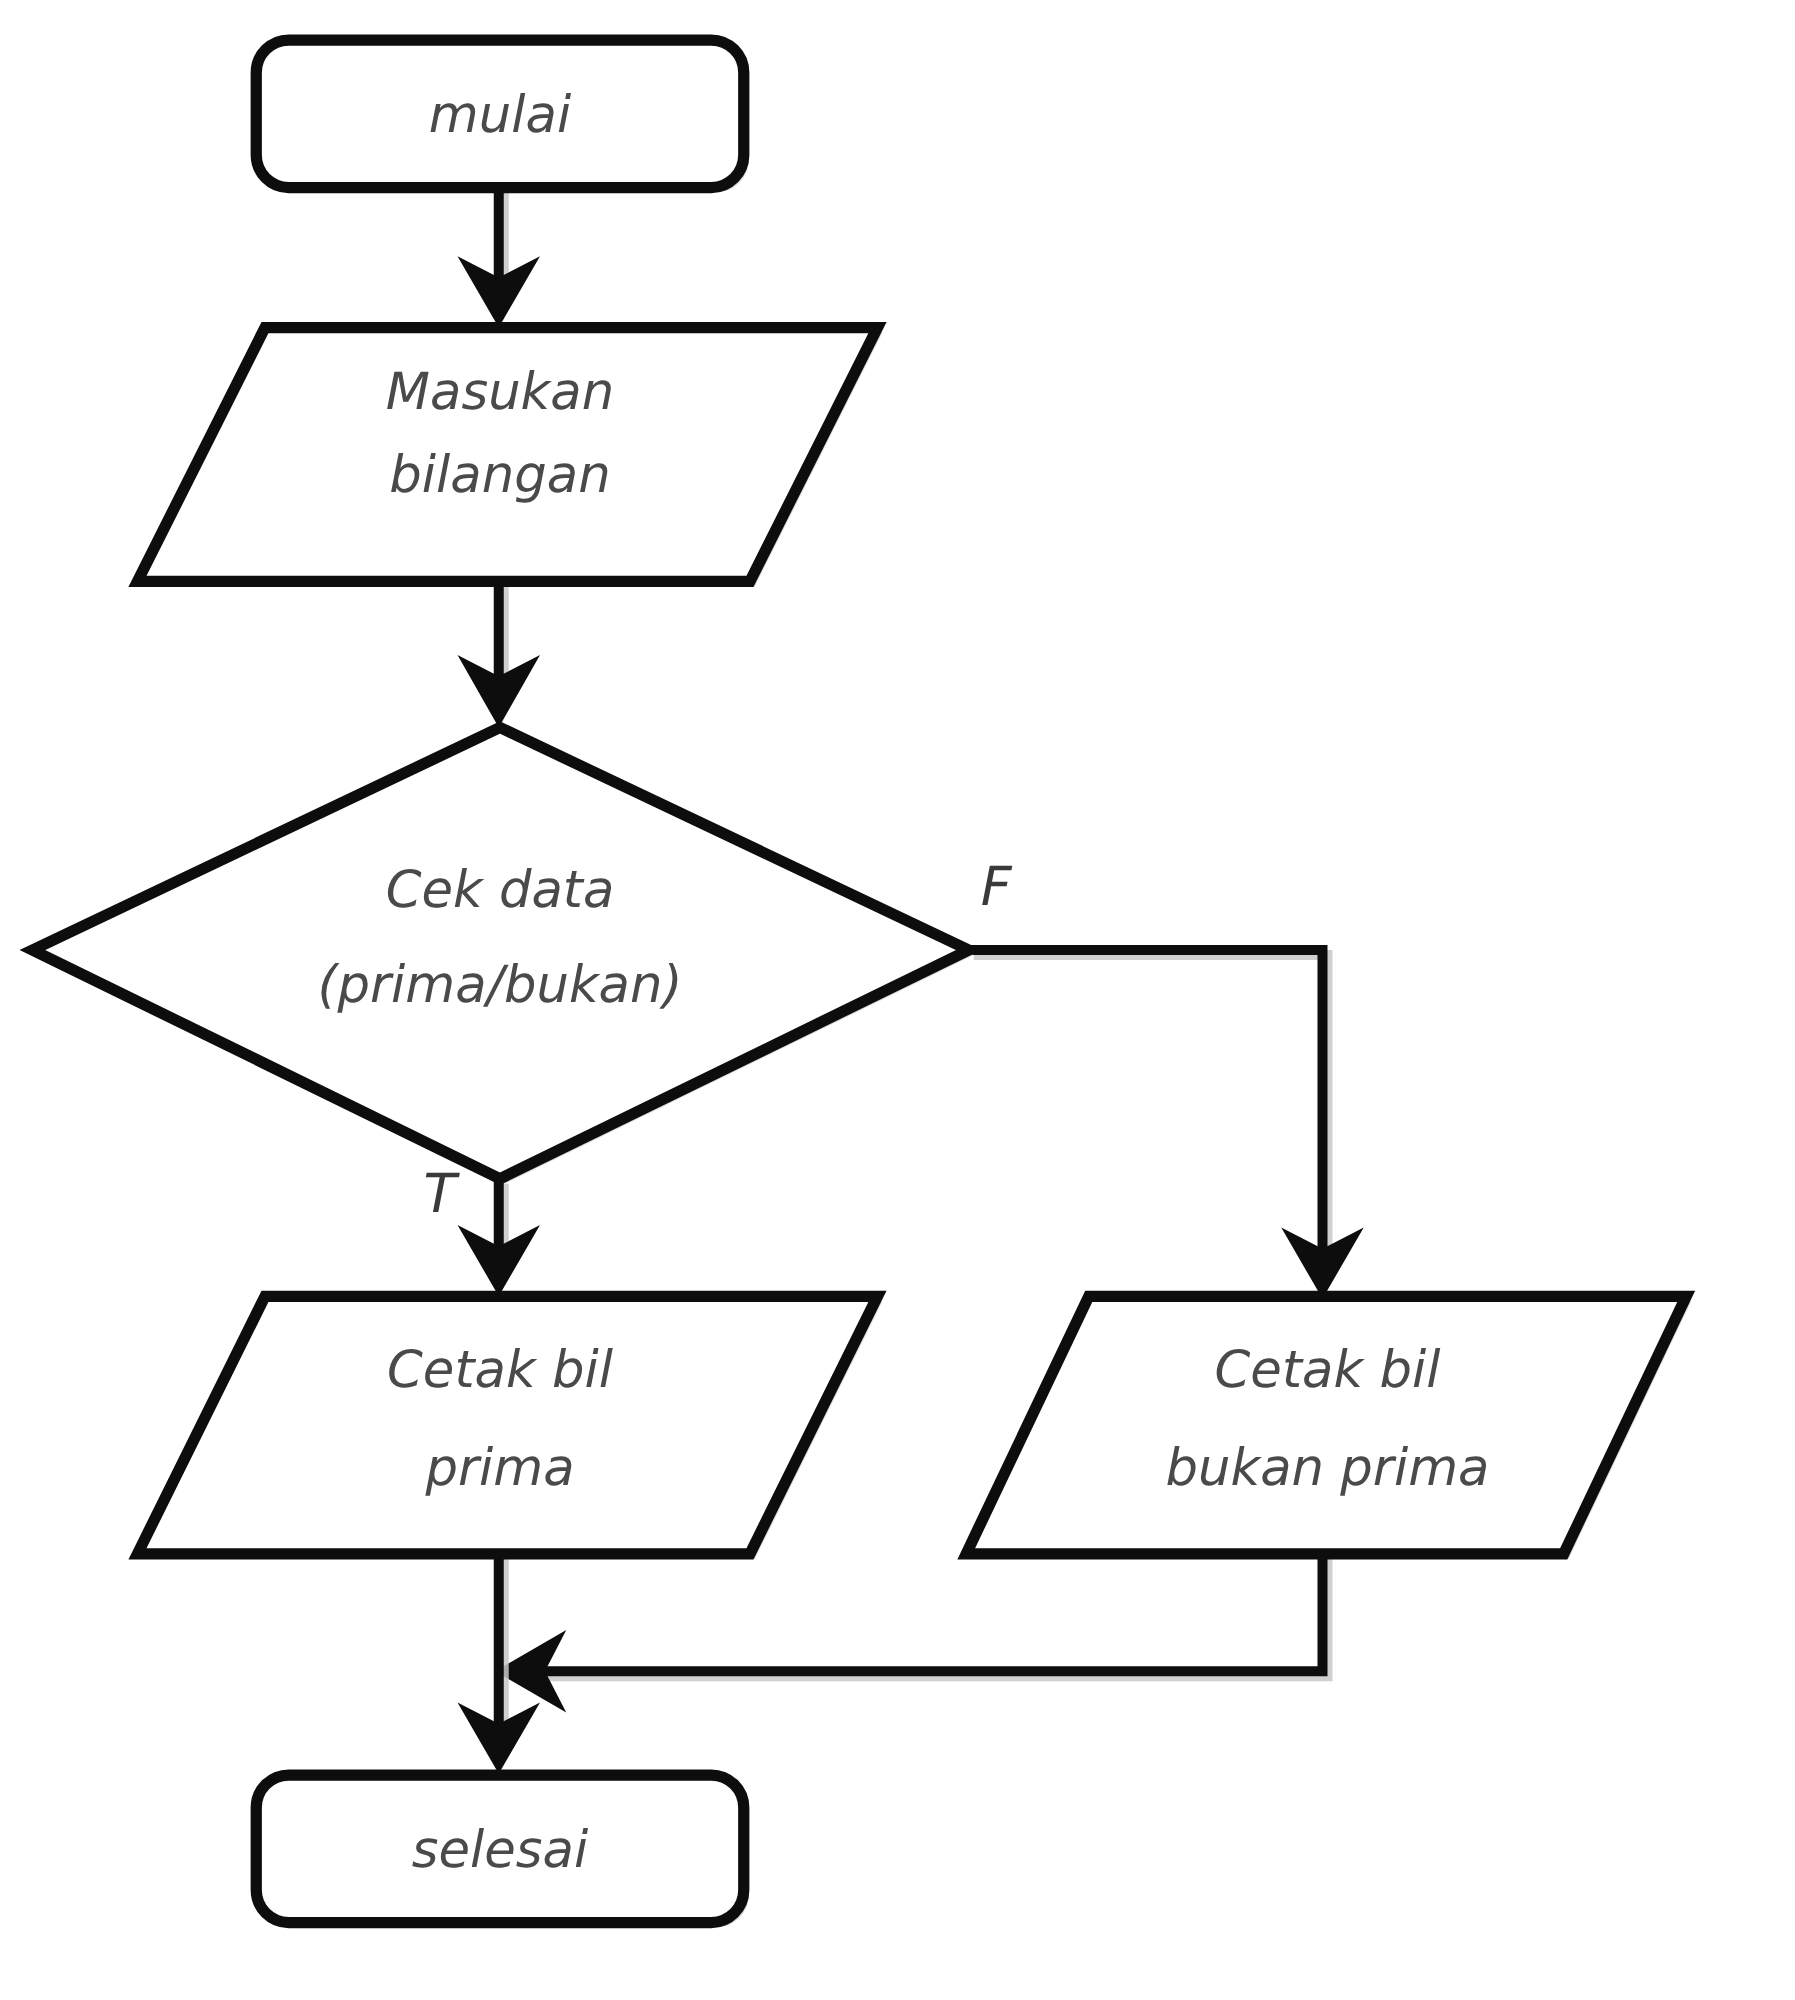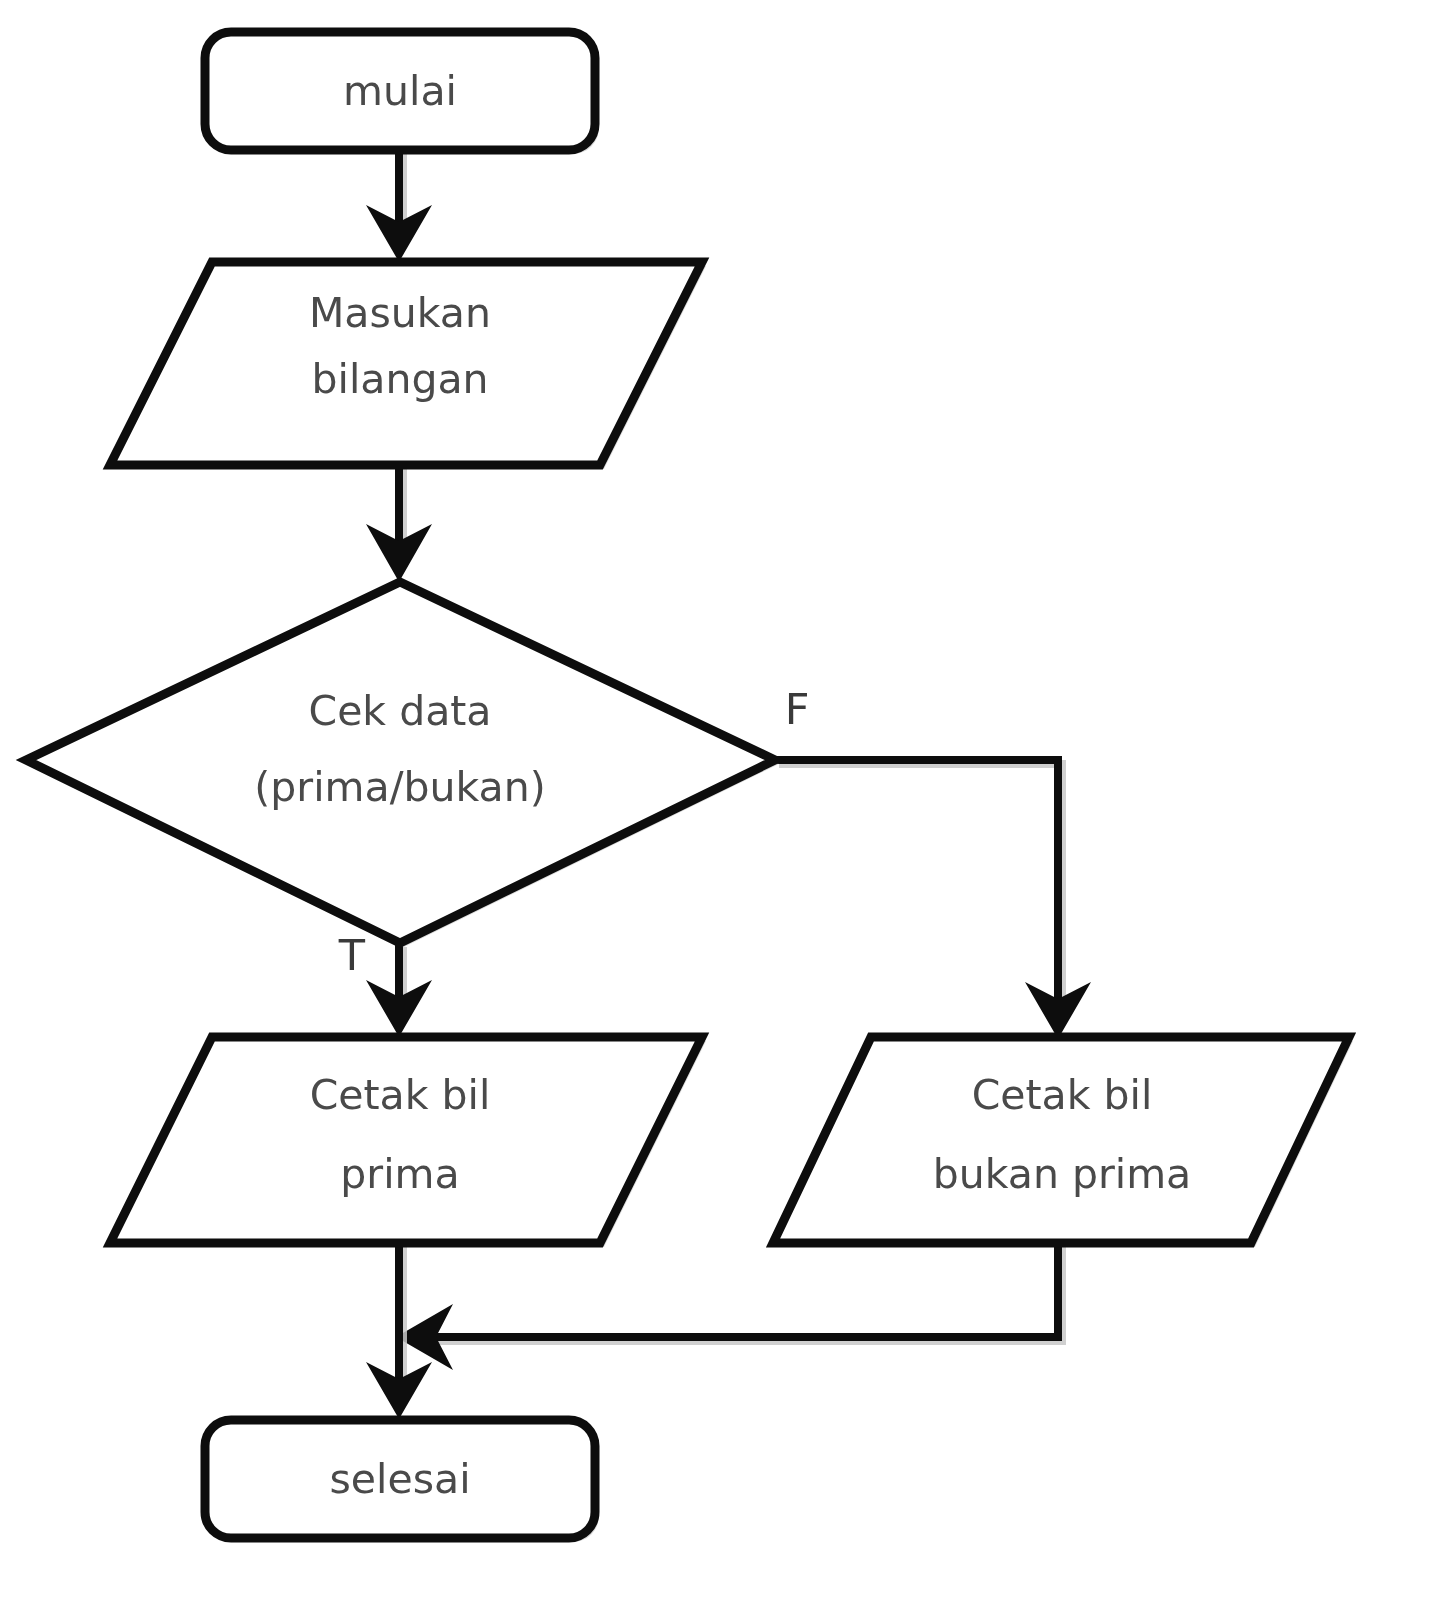--- a/index.html
+++ b/index.html
@@ -11,20 +11,21 @@
     width: 1436px;
     height: 1600px;
     font-family: "DejaVu Sans", "Liberation Sans", sans-serif;
     overflow: hidden;
   }
   #flowchart-root {
     position: relative;
     width: 1436px;
     height: 1600px;
     background: #ffffff;
+    font-style: italic;
   }
   svg#flow-svg {
     position: absolute;
     top: 0;
     left: 0;
     width: 1436px;
     height: 1600px;
     display: block;
   }
   .shape-outline {

